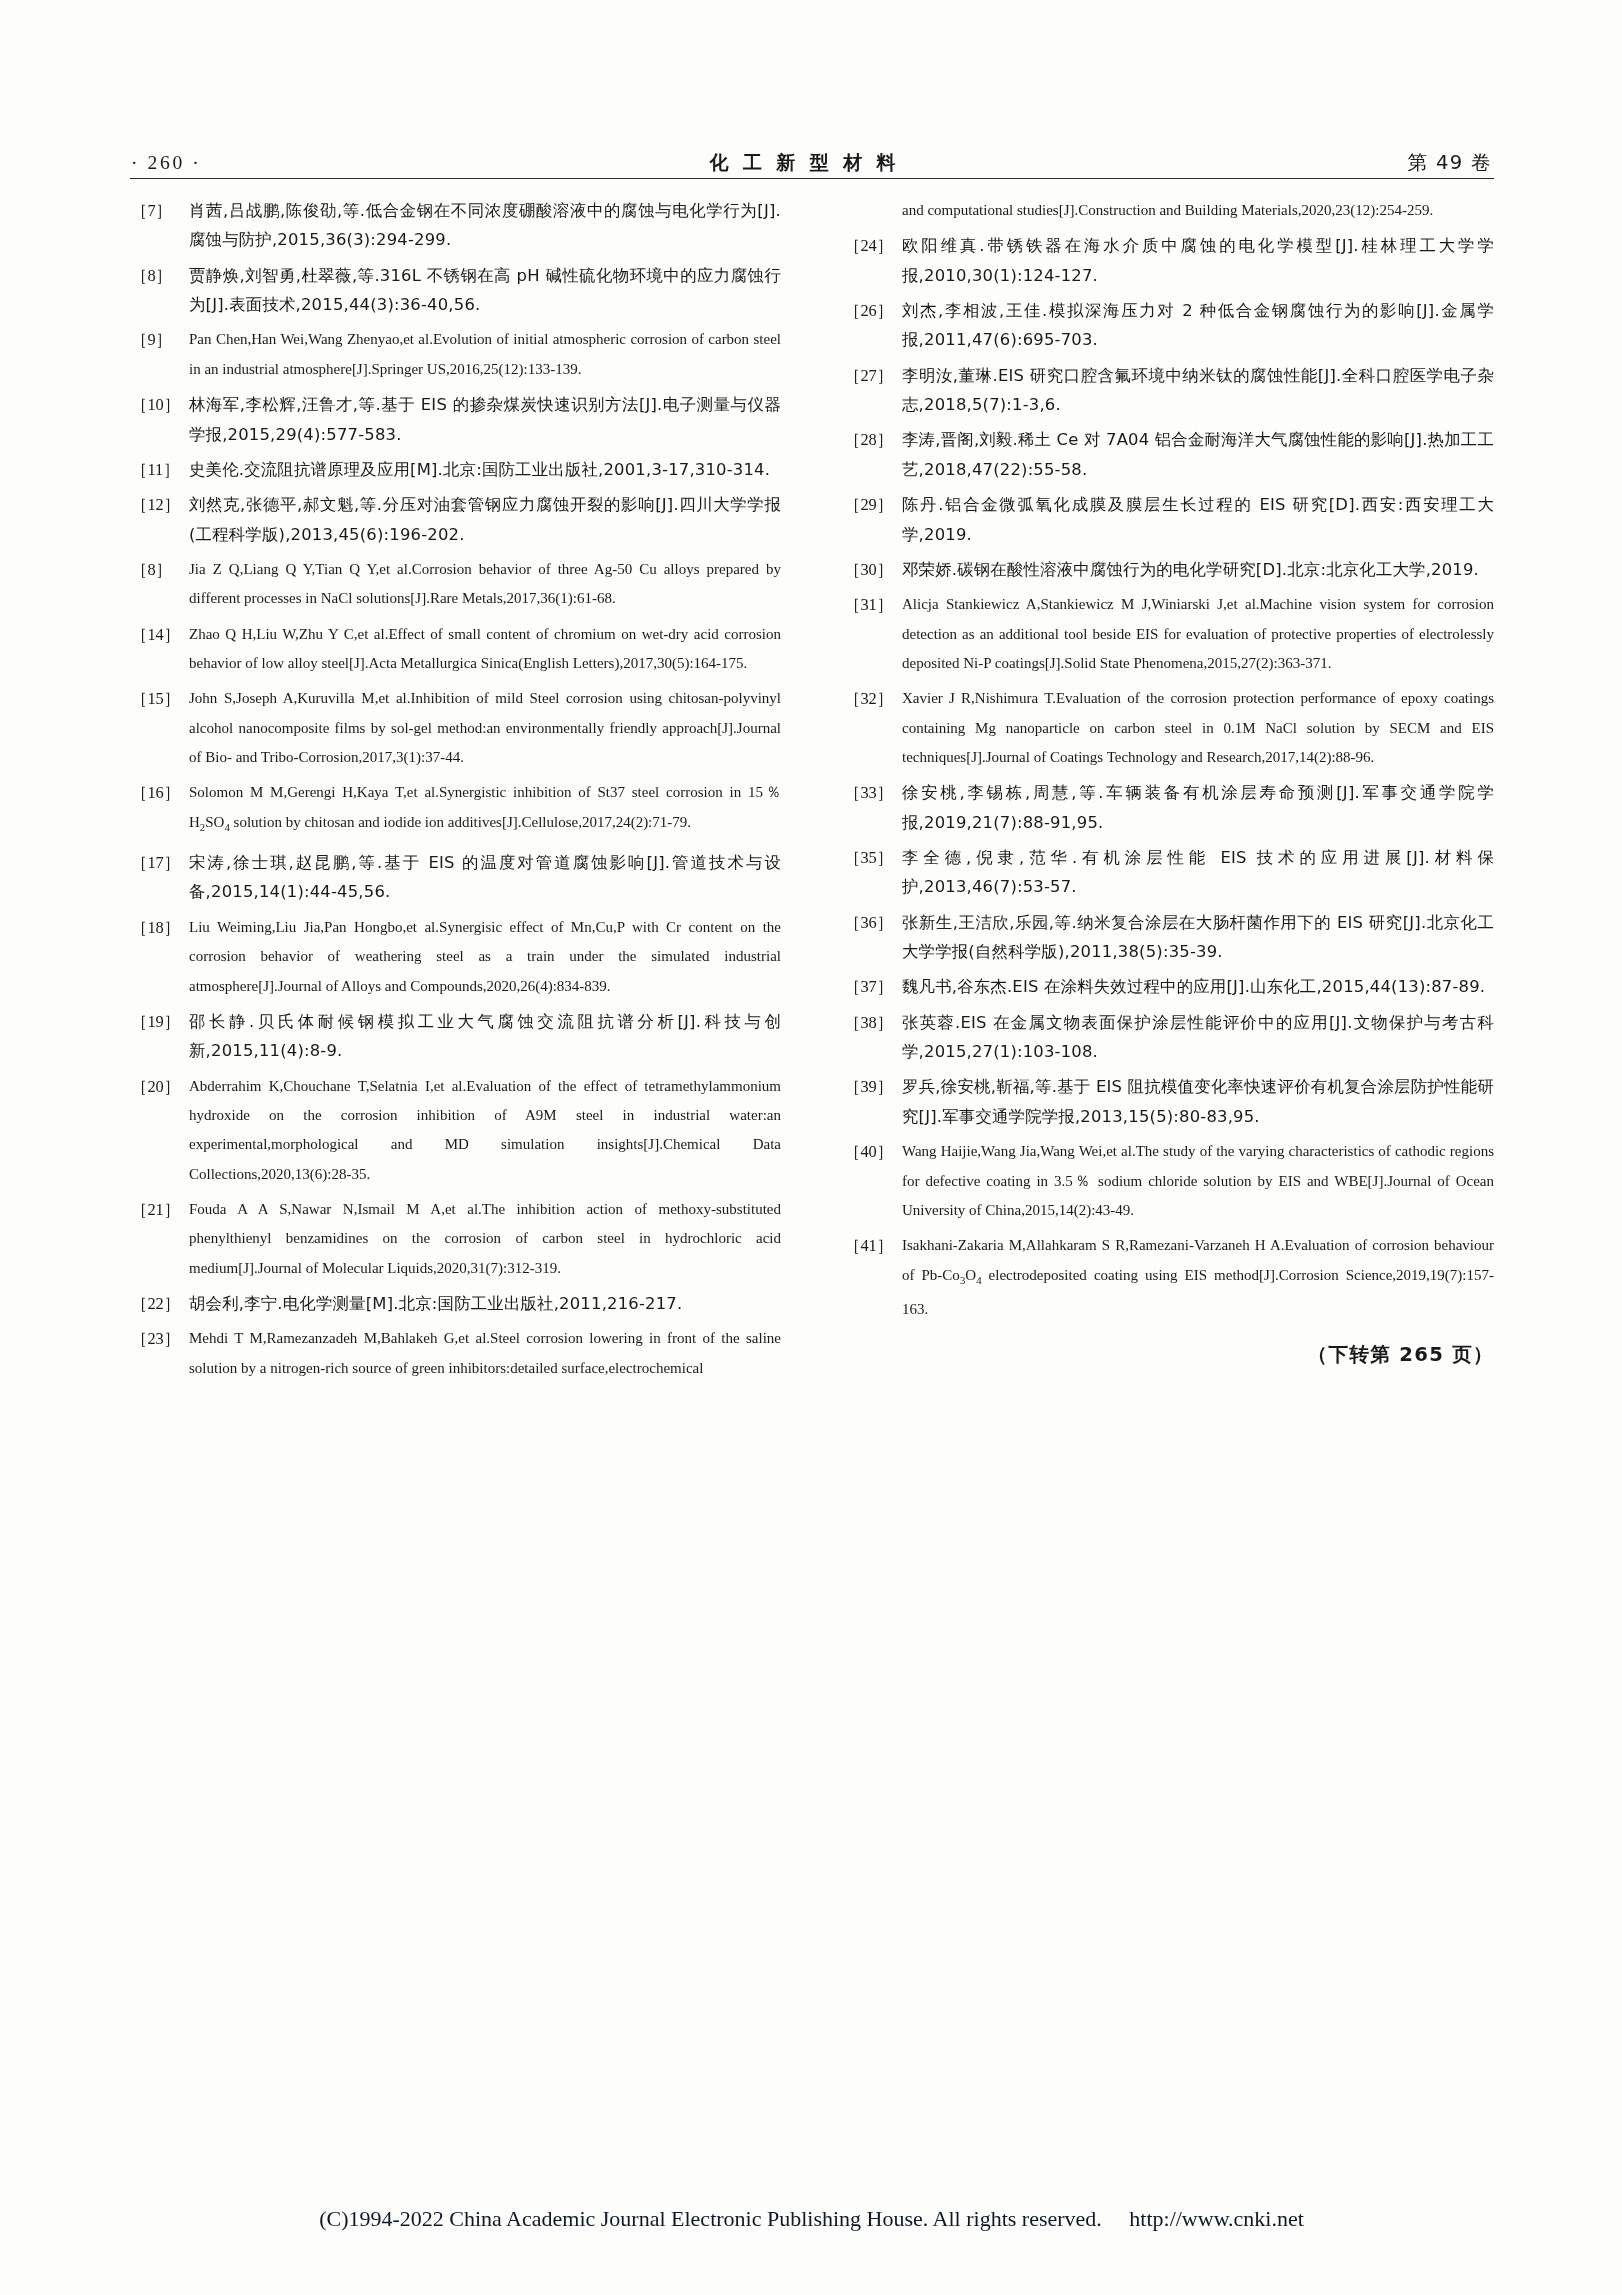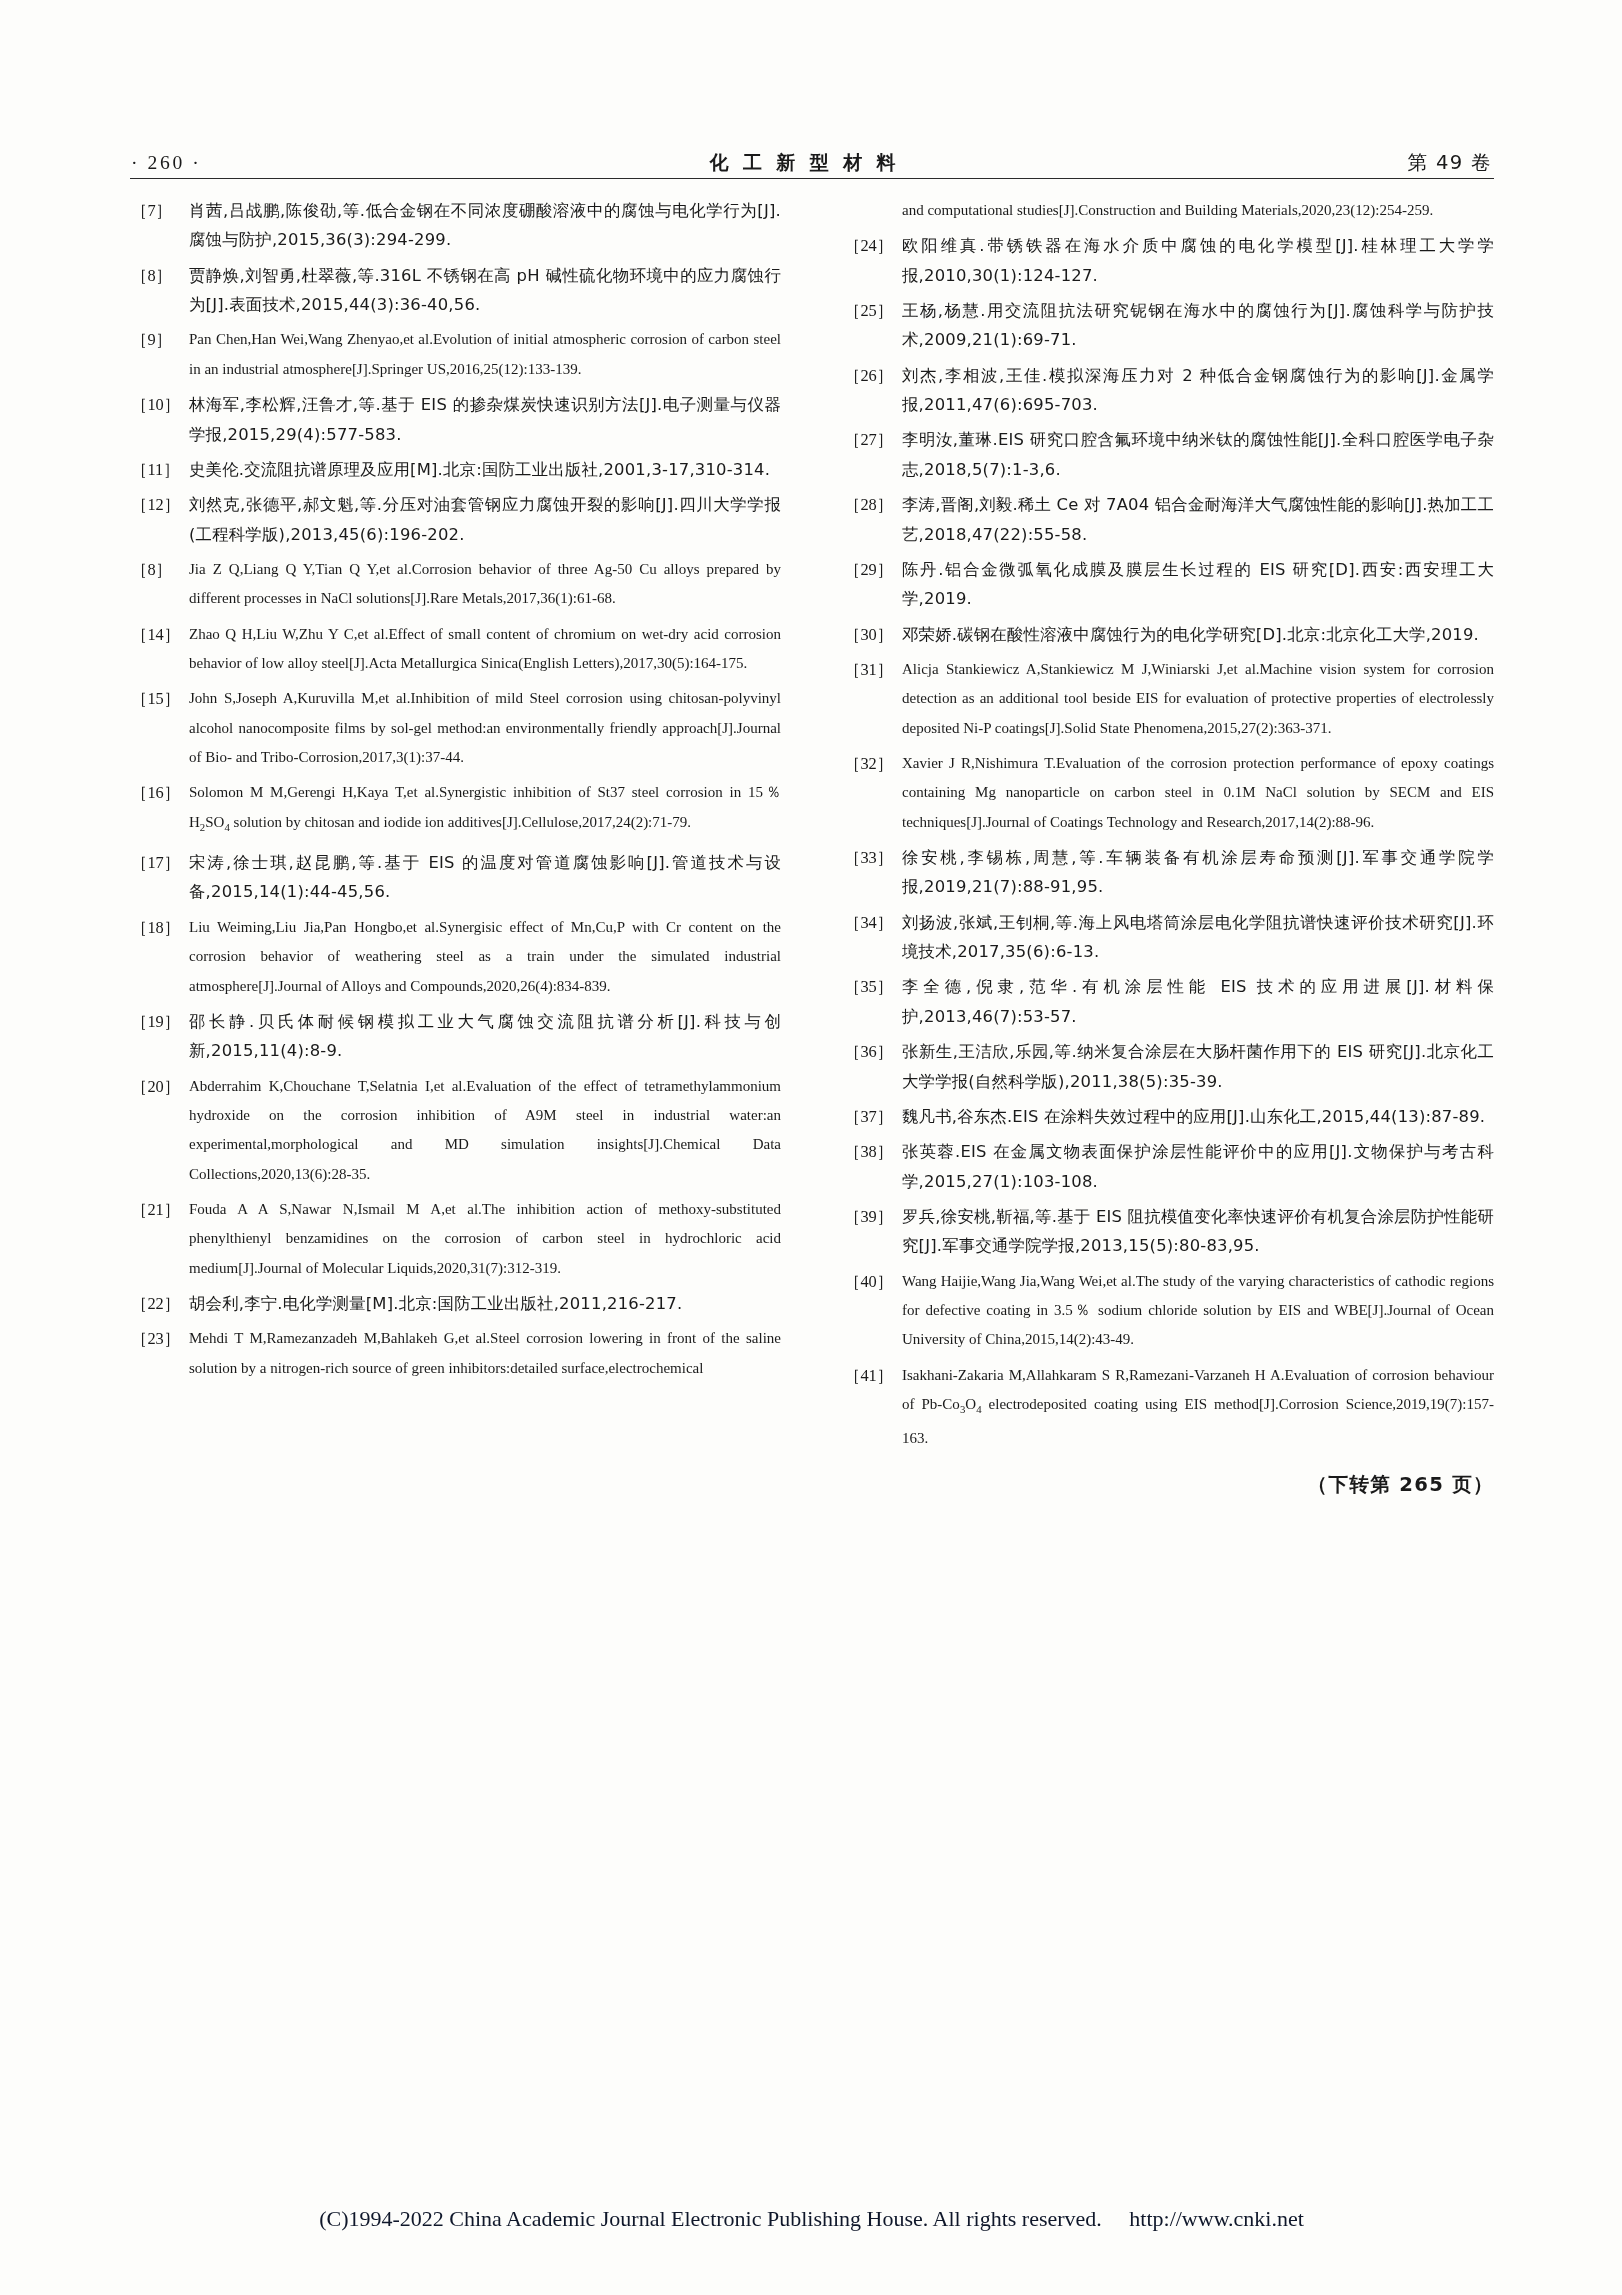--- a/index.html
+++ b/index.html
@@ -214,24 +214,20 @@
     <div class="col" id="col-right">
       <div class="ref">
           <div class="ref-num"></div>
           <div class="ref-body en">and computational studies[J].Construction and Building Materials,2020,23(12):254-259.</div>
         </div>
         <div class="ref">
           <div class="ref-num">［24］</div>
           <div class="ref-body cn">欧阳维真.带锈铁器在海水介质中腐蚀的电化学模型[J].桂林理工大学学报,2010,30(1):124-127.</div>
         </div>
         <div class="ref">
-          <div class="ref-num">［25］</div>
-          <div class="ref-body cn">王杨,杨慧.用交流阻抗法研究铌钢在海水中的腐蚀行为[J].腐蚀科学与防护技术,2009,21(1):69-71.</div>
-        </div>
-        <div class="ref">
           <div class="ref-num">［26］</div>
           <div class="ref-body cn">刘杰,李相波,王佳.模拟深海压力对 2 种低合金钢腐蚀行为的影响[J].金属学报,2011,47(6):695-703.</div>
         </div>
         <div class="ref">
           <div class="ref-num">［27］</div>
           <div class="ref-body cn">李明汝,董琳.EIS 研究口腔含氟环境中纳米钛的腐蚀性能[J].全科口腔医学电子杂志,2018,5(7):1-3,6.</div>
         </div>
         <div class="ref">
           <div class="ref-num">［28］</div>
           <div class="ref-body cn">李涛,晋阁,刘毅.稀土 Ce 对 7A04 铝合金耐海洋大气腐蚀性能的影响[J].热加工工艺,2018,47(22):55-58.</div>
@@ -248,24 +244,20 @@
           <div class="ref-num">［31］</div>
           <div class="ref-body en">Alicja Stankiewicz A,Stankiewicz M J,Winiarski J,et al.Machine vision system for corrosion detection as an additional tool beside EIS for evaluation of protective properties of electrolessly deposited Ni-P coatings[J].Solid State Phenomena,2015,27(2):363-371.</div>
         </div>
         <div class="ref">
           <div class="ref-num">［32］</div>
           <div class="ref-body en">Xavier J R,Nishimura T.Evaluation of the corrosion protection performance of epoxy coatings containing Mg nanoparticle on carbon steel in 0.1M NaCl solution by SECM and EIS techniques[J].Journal of Coatings Technology and Research,2017,14(2):88-96.</div>
         </div>
         <div class="ref">
           <div class="ref-num">［33］</div>
           <div class="ref-body cn">徐安桃,李锡栋,周慧,等.车辆装备有机涂层寿命预测[J].军事交通学院学报,2019,21(7):88-91,95.</div>
-        </div>
-        <div class="ref">
-          <div class="ref-num">［34］</div>
-          <div class="ref-body cn">刘扬波,张斌,王钊桐,等.海上风电塔筒涂层电化学阻抗谱快速评价技术研究[J].环境技术,2017,35(6):6-13.</div>
         </div>
         <div class="ref">
           <div class="ref-num">［35］</div>
           <div class="ref-body cn">李全德,倪隶,范华.有机涂层性能 EIS 技术的应用进展[J].材料保护,2013,46(7):53-57.</div>
         </div>
         <div class="ref">
           <div class="ref-num">［36］</div>
           <div class="ref-body cn">张新生,王洁欣,乐园,等.纳米复合涂层在大肠杆菌作用下的 EIS 研究[J].北京化工大学学报(自然科学版),2011,38(5):35-39.</div>
         </div>
         <div class="ref">

